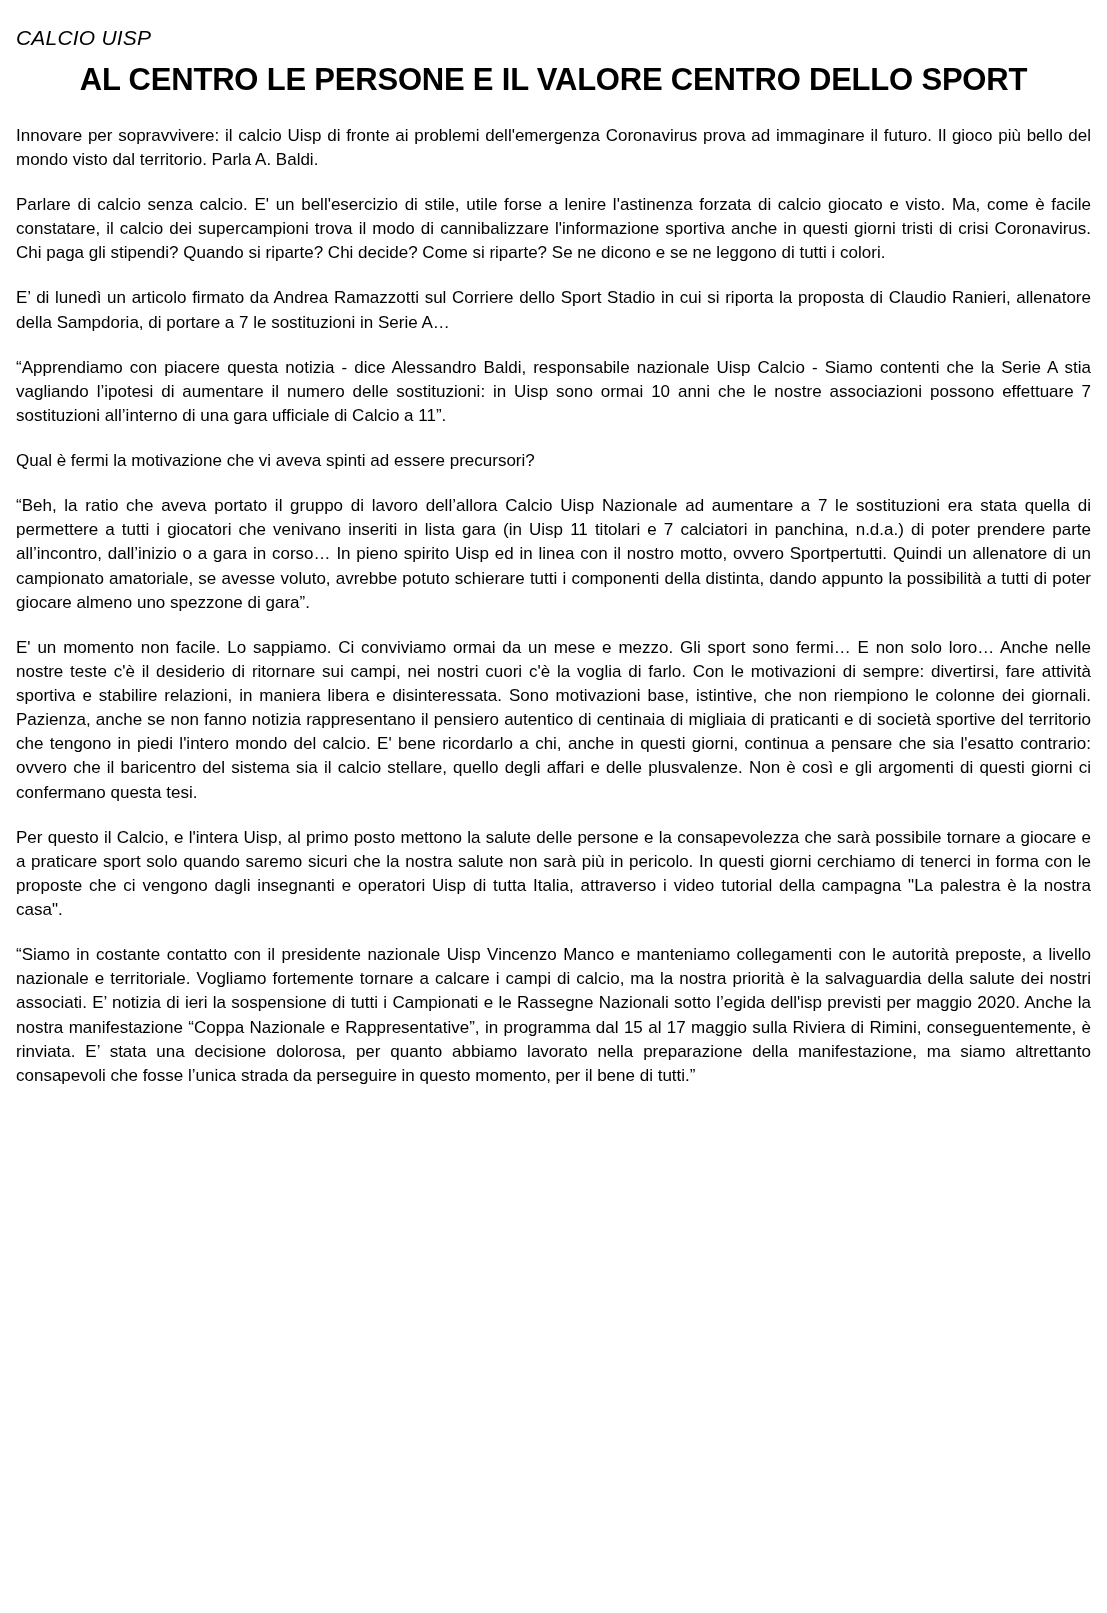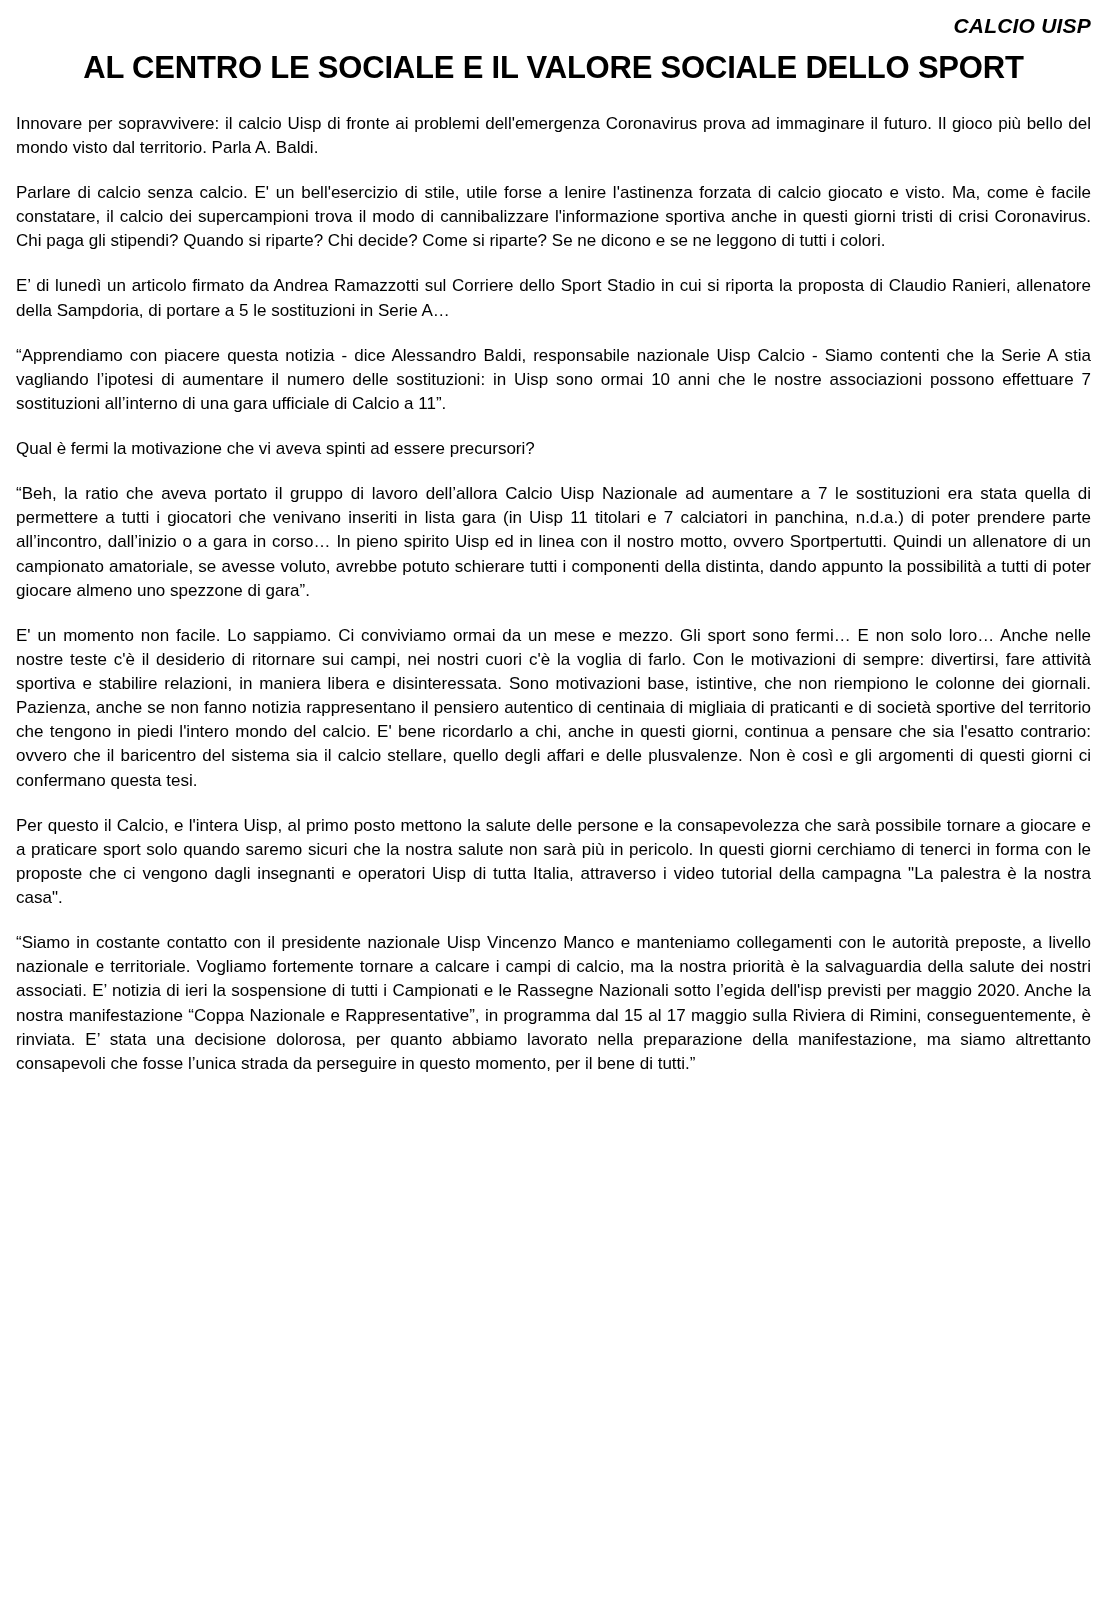--- a/index.html
+++ b/index.html
@@ -13,26 +13,25 @@
     font-family: "Liberation Sans", sans-serif;
     color: #000000;
   }
   .page {
     width: 1107px;
     box-sizing: border-box;
     padding: 14px 16px 20px 16px;
   }
   .kicker {
     font-size: 21px;
-    font-weight: bold;
+    font-weight: normal;
     font-style: italic;
     letter-spacing: 0.2px;
-    margin: 0 0 14px 0;
+    margin: 12px 0 14px 0;
     line-height: 1.1;
-    text-align: right;
   }
   .headline {
     font-size: 31px;
     font-weight: bold;
     text-align: center;
     line-height: 1.12;
     margin: 0 0 26px 0;
     letter-spacing: -0.2px;
   }
   .body-text p {
@@ -46,26 +45,26 @@
     margin-bottom: 12px;
   }
 </style>
 </head>
 <body>
 
 <div class="page">
 
   <div class="kicker">CALCIO UISP</div>
 
-  <h1 class="headline">AL CENTRO LE SOCIALE E IL VALORE SOCIALE DELLO SPORT</h1>
+  <h1 class="headline">AL CENTRO LE PERSONE E IL VALORE CENTRO DELLO SPORT</h1>
 
   <div class="body-text">
     <p>Innovare per sopravvivere: il calcio Uisp di fronte ai problemi dell'emergenza Coronavirus prova ad immaginare il futuro. Il gioco più bello del mondo visto dal territorio. Parla A. Baldi.</p>
     <p>Parlare di calcio senza calcio. E' un bell'esercizio di stile, utile forse a lenire l'astinenza forzata di calcio giocato e visto. Ma, come è facile constatare, il calcio dei supercampioni trova il modo di cannibalizzare l'informazione sportiva anche in questi giorni tristi di crisi Coronavirus. Chi paga gli stipendi? Quando si riparte? Chi decide? Come si riparte? Se ne dicono e se ne leggono di tutti i colori.</p>
-    <p>E’ di lunedì un articolo firmato da Andrea Ramazzotti sul Corriere dello Sport Stadio in cui si riporta la proposta di Claudio Ranieri, allenatore della Sampdoria, di portare a 5 le sostituzioni in Serie A…</p>
+    <p>E’ di lunedì un articolo firmato da Andrea Ramazzotti sul Corriere dello Sport Stadio in cui si riporta la proposta di Claudio Ranieri, allenatore della Sampdoria, di portare a 7 le sostituzioni in Serie A…</p>
     <p>“Apprendiamo con piacere questa notizia - dice Alessandro Baldi, responsabile nazionale Uisp Calcio - Siamo contenti che la Serie A stia vagliando l’ipotesi di aumentare il numero delle sostituzioni: in Uisp sono ormai 10 anni che le nostre associazioni possono effettuare 7 sostituzioni all’interno di una gara ufficiale di Calcio a 11”.</p>
     <p>Qual è fermi la motivazione che vi aveva spinti ad essere precursori?</p>
     <p>“Beh, la ratio che aveva portato il gruppo di lavoro dell’allora Calcio Uisp Nazionale ad aumentare a 7 le sostituzioni era stata quella di permettere a tutti i giocatori che venivano inseriti in lista gara (in Uisp 11 titolari e 7 calciatori in panchina, n.d.a.) di poter prendere parte all’incontro, dall’inizio o a gara in corso… In pieno spirito Uisp ed in linea con il nostro motto, ovvero Sportpertutti. Quindi un allenatore di un campionato amatoriale, se avesse voluto, avrebbe potuto schierare tutti i componenti della distinta, dando appunto la possibilità a tutti di poter giocare almeno uno spezzone di gara”.</p>
     <p>E' un momento non facile. Lo sappiamo. Ci conviviamo ormai da un mese e mezzo. Gli sport sono fermi… E non solo loro… Anche nelle nostre teste c'è il desiderio di ritornare sui campi, nei nostri cuori c'è la voglia di farlo. Con le motivazioni di sempre: divertirsi, fare attività sportiva e stabilire relazioni, in maniera libera e disinteressata. Sono motivazioni base, istintive, che non riempiono le colonne dei giornali. Pazienza, anche se non fanno notizia rappresentano il pensiero autentico di centinaia di migliaia di praticanti e di società sportive del territorio che tengono in piedi l'intero mondo del calcio. E' bene ricordarlo a chi, anche in questi giorni, continua a pensare che sia l'esatto contrario: ovvero che il baricentro del sistema sia il calcio stellare, quello degli affari e delle plusvalenze. Non è così e gli argomenti di questi giorni ci confermano questa tesi.</p>
     <p>Per questo il Calcio, e l'intera Uisp, al primo posto mettono la salute delle persone e la consapevolezza che sarà possibile tornare a giocare e a praticare sport solo quando saremo sicuri che la nostra salute non sarà più in pericolo. In questi giorni cerchiamo di tenerci in forma con le proposte che ci vengono dagli insegnanti e operatori Uisp di tutta Italia, attraverso i video tutorial della campagna "La palestra è la nostra casa".</p>
     <p>“Siamo in costante contatto con il presidente nazionale Uisp Vincenzo Manco e manteniamo collegamenti con le autorità preposte, a livello nazionale e territoriale. Vogliamo fortemente tornare a calcare i campi di calcio, ma la nostra priorità è la salvaguardia della salute dei nostri associati. E’ notizia di ieri la sospensione di tutti i Campionati e le Rassegne Nazionali sotto l’egida dell'isp previsti per maggio 2020. Anche la nostra manifestazione “Coppa Nazionale e Rappresentative”, in programma dal 15 al 17 maggio sulla Riviera di Rimini, conseguentemente, è rinviata. E’ stata una decisione dolorosa, per quanto abbiamo lavorato nella preparazione della manifestazione, ma siamo altrettanto consapevoli che fosse l’unica strada da perseguire in questo momento, per il bene di tutti.”</p>
   </div>
 
 </div>
 

